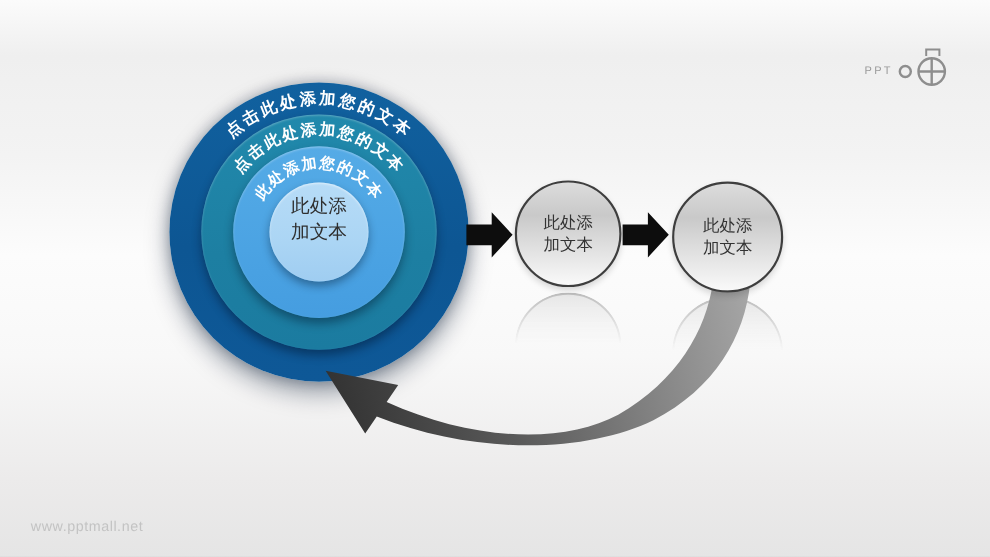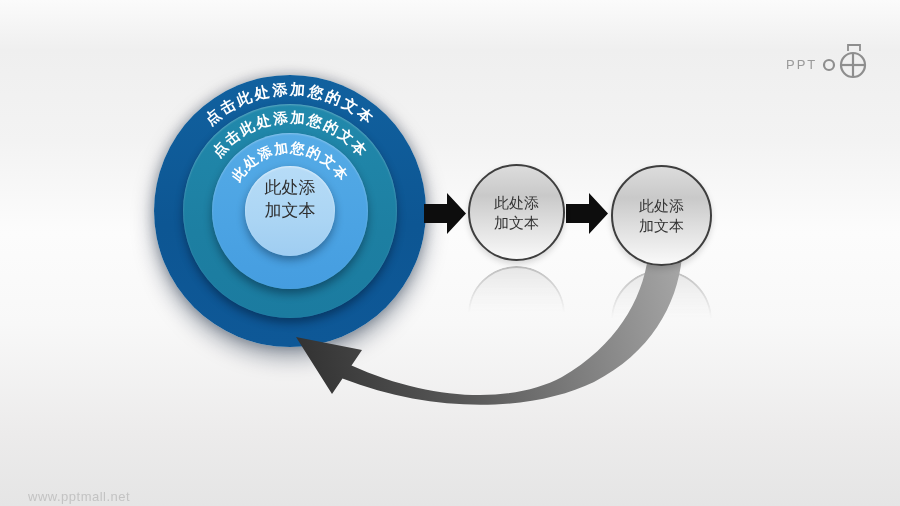--- a/index.html
+++ b/index.html
@@ -4,21 +4,21 @@
 <style>
   html,body{margin:0;padding:0;background:#ddd;}
   .canvas{
     position:relative;width:900px;height:506px;overflow:hidden;
     font-family:"Liberation Sans",sans-serif;
     background:linear-gradient(180deg,#fbfbfb 0%,#efefef 10%,#f3f3f3 28%,#fcfcfc 46%,#f8f8f8 64%,#ecebeb 86%,#e5e5e5 100%);
   }
 
   
   .logo{position:absolute;left:786px;top:40px;display:flex;align-items:center;z-index:5;}
-  .logo-text{font-size:13px;color:#9a9a9a;letter-spacing:2px;margin-right:5px;margin-top:6px;}
+  .logo-text{font-size:10px;color:#9a9a9a;letter-spacing:2px;margin-right:5px;margin-top:6px;}
   .logo svg{display:block;}
 
   
   .big-circle{position:absolute;left:154px;top:75px;width:272px;height:272px;z-index:2;}
   .ring{position:absolute;border-radius:50%;}
   .ring1{left:0;top:0;width:272px;height:272px;
     background:linear-gradient(180deg,#11619f 0%,#0d5693 55%,#0e5897 100%);
     box-shadow:0 10px 22px rgba(0,20,45,.40),0 0 12px rgba(0,20,45,.28);}
   .ring2{left:29px;top:29px;width:214px;height:214px;
     background:linear-gradient(180deg,#2189ac 0%,#1d7fa2 60%,#1b7ba0 100%);
@@ -50,21 +50,21 @@
 
   
   .reflection{position:absolute;border-radius:50%;border:2.5px solid #7a7a7a;z-index:1;
     background:linear-gradient(180deg,#cfcfcf 0%,#f2f2f2 70%);opacity:.75;
     -webkit-mask-image:linear-gradient(to bottom,rgba(0,0,0,.65) 0%,rgba(0,0,0,0) 48%);
     mask-image:linear-gradient(to bottom,rgba(0,0,0,.65) 0%,rgba(0,0,0,0) 48%);}
   .reflection-1{left:468px;top:266px;width:93px;height:93px;}
   .reflection-2{left:611px;top:270px;width:97px;height:97px;}
 
   
-  .watermark{position:absolute;left:28px;top:489px;font-size:13px;color:#c3c3c3;z-index:5;letter-spacing:.5px;}
+  .watermark{position:absolute;left:28px;top:471px;font-size:13px;color:#c3c3c3;z-index:5;letter-spacing:.5px;}
 </style>
 </head>
 <body>
 
 <div class="canvas">
 
   <div class="logo">
     <span class="logo-text">PPT</span>
     <svg width="50" height="42" viewBox="0 0 50 42">
       <g fill="none" stroke="#8e8e8e" stroke-width="2.2">

